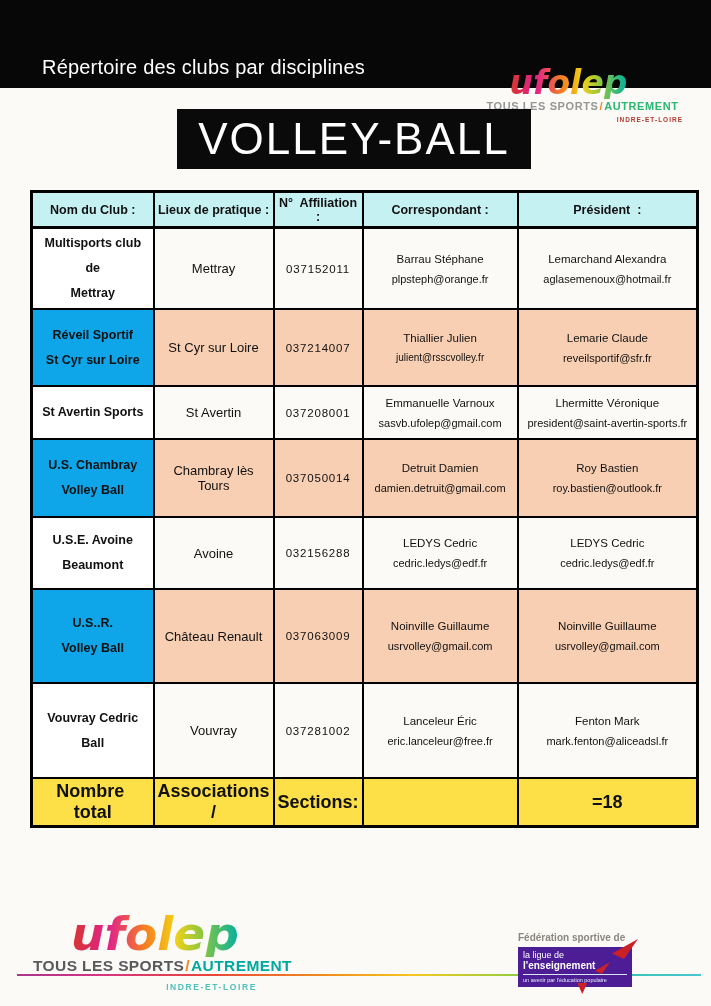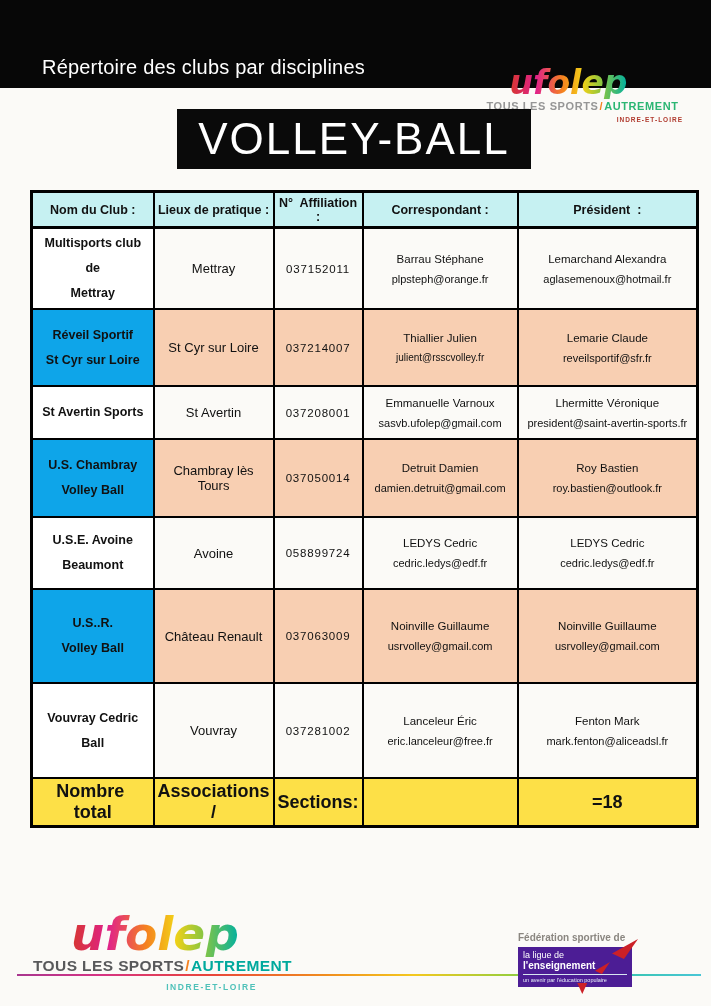--- a/index.html
+++ b/index.html
@@ -175,21 +175,21 @@
           <span class="cline">Roy Bastien</span>
           <span class="cline email">roy.bastien@outlook.fr</span>
         </td>
       </tr>
       <tr class="h72">
         <td class="club">
           <span class="line">U.S.E. Avoine</span>
           <span class="line">Beaumont</span>
         </td>
         <td class="lieu">Avoine</td>
-        <td class="affil">058899724</td>
+        <td class="affil">032156288</td>
         <td class="contact">
           <span class="cline">LEDYS Cedric</span>
           <span class="cline email">cedric.ledys@edf.fr</span>
         </td>
         <td class="contact">
           <span class="cline">LEDYS Cedric</span>
           <span class="cline email">cedric.ledys@edf.fr</span>
         </td>
       </tr>
       <tr class="h94 hl">

